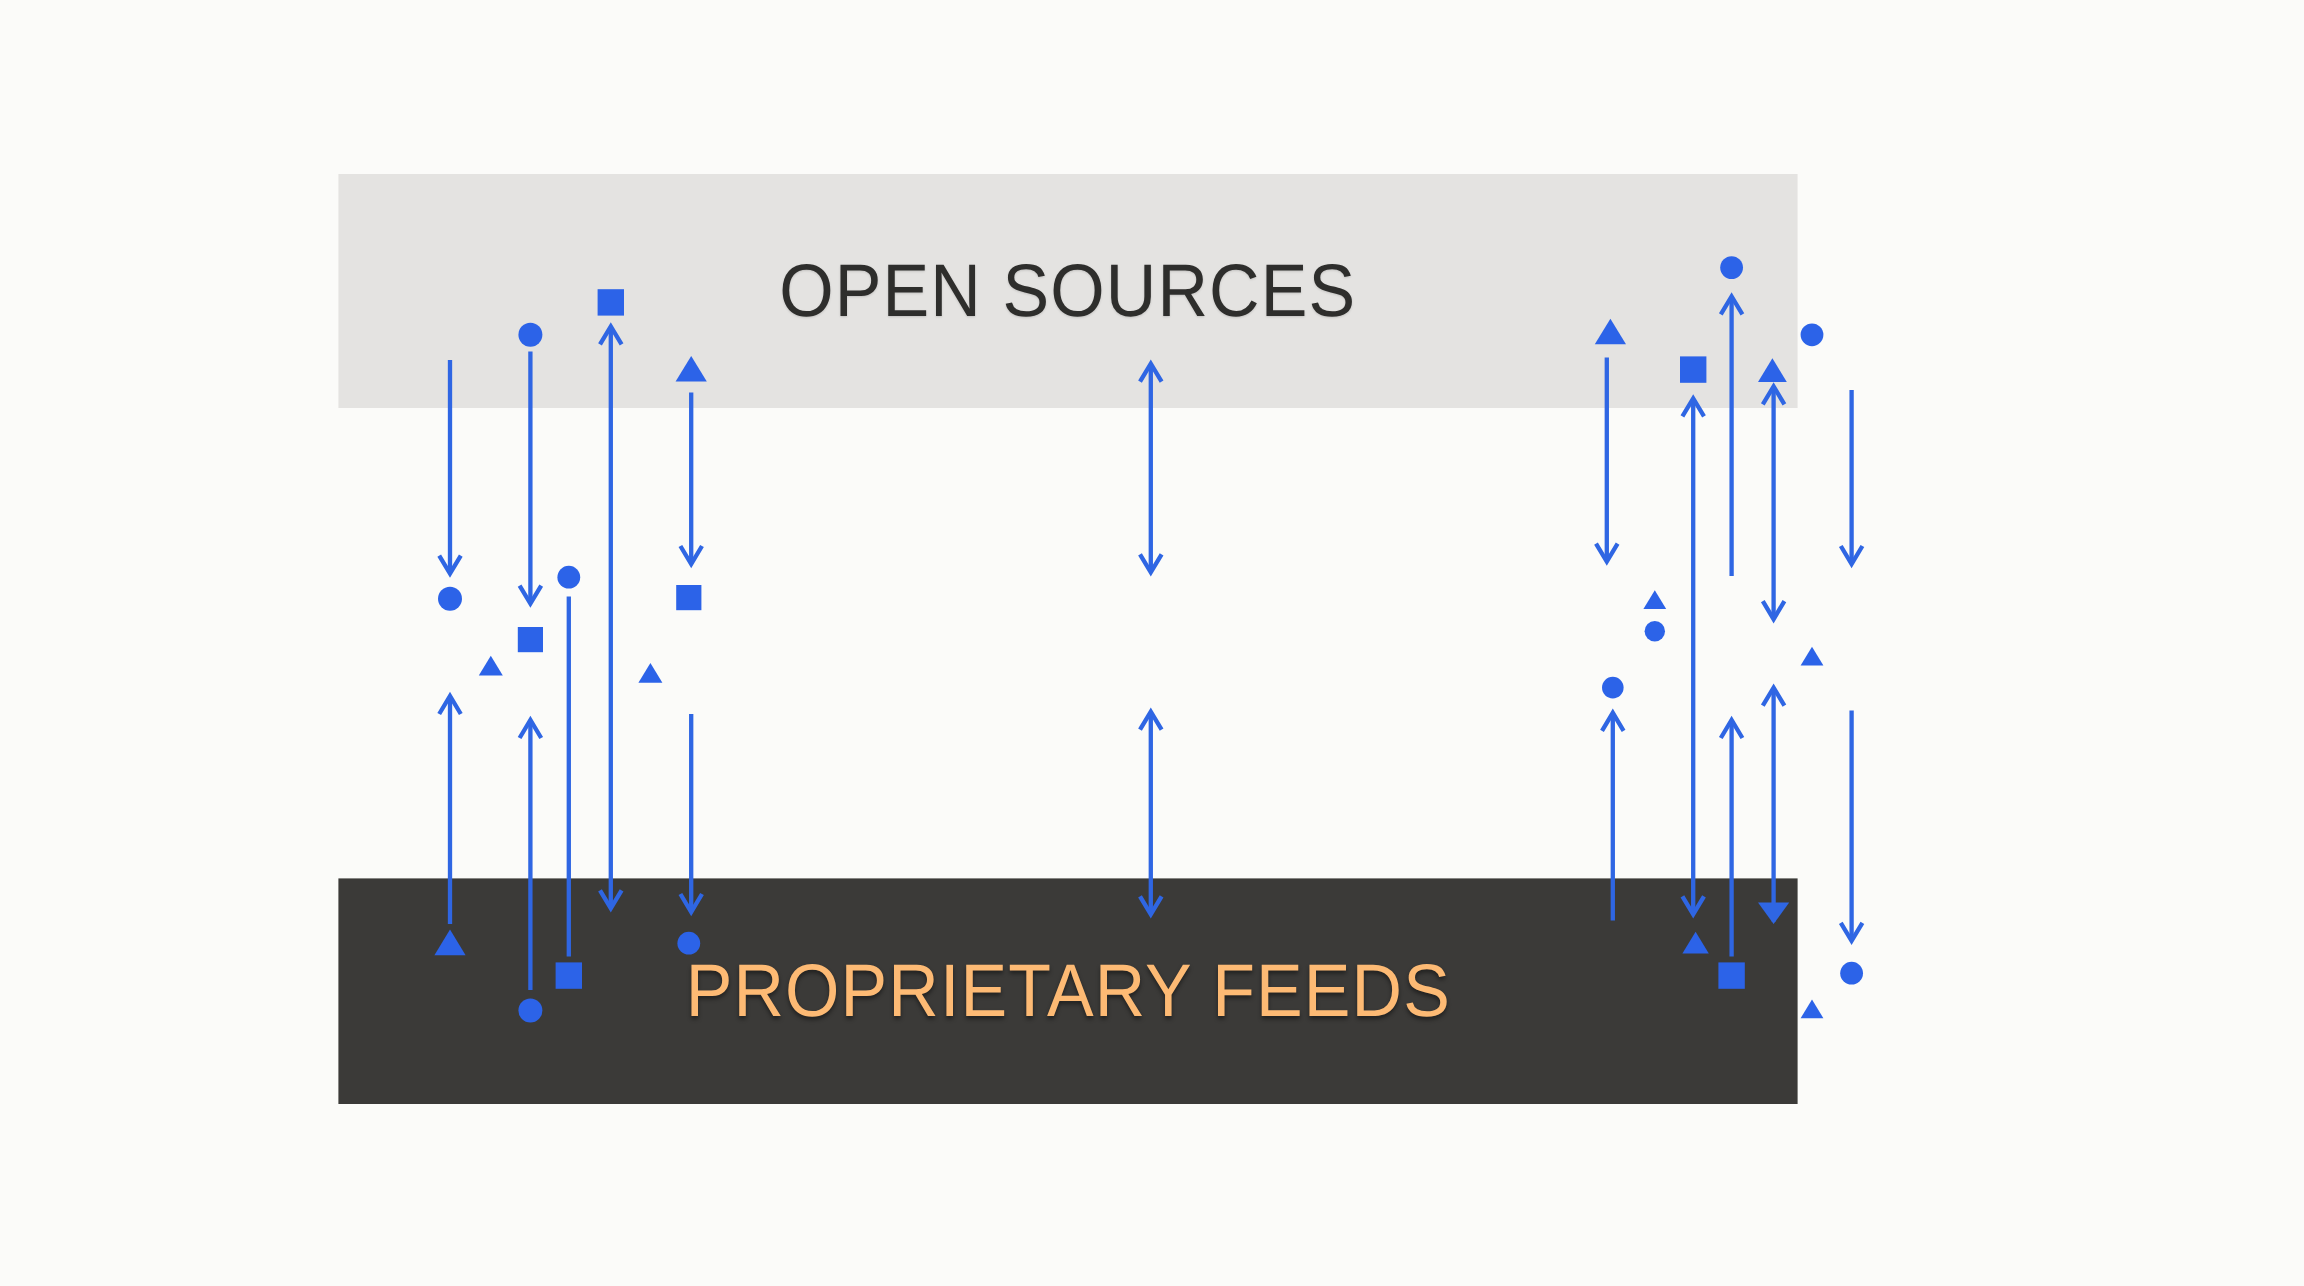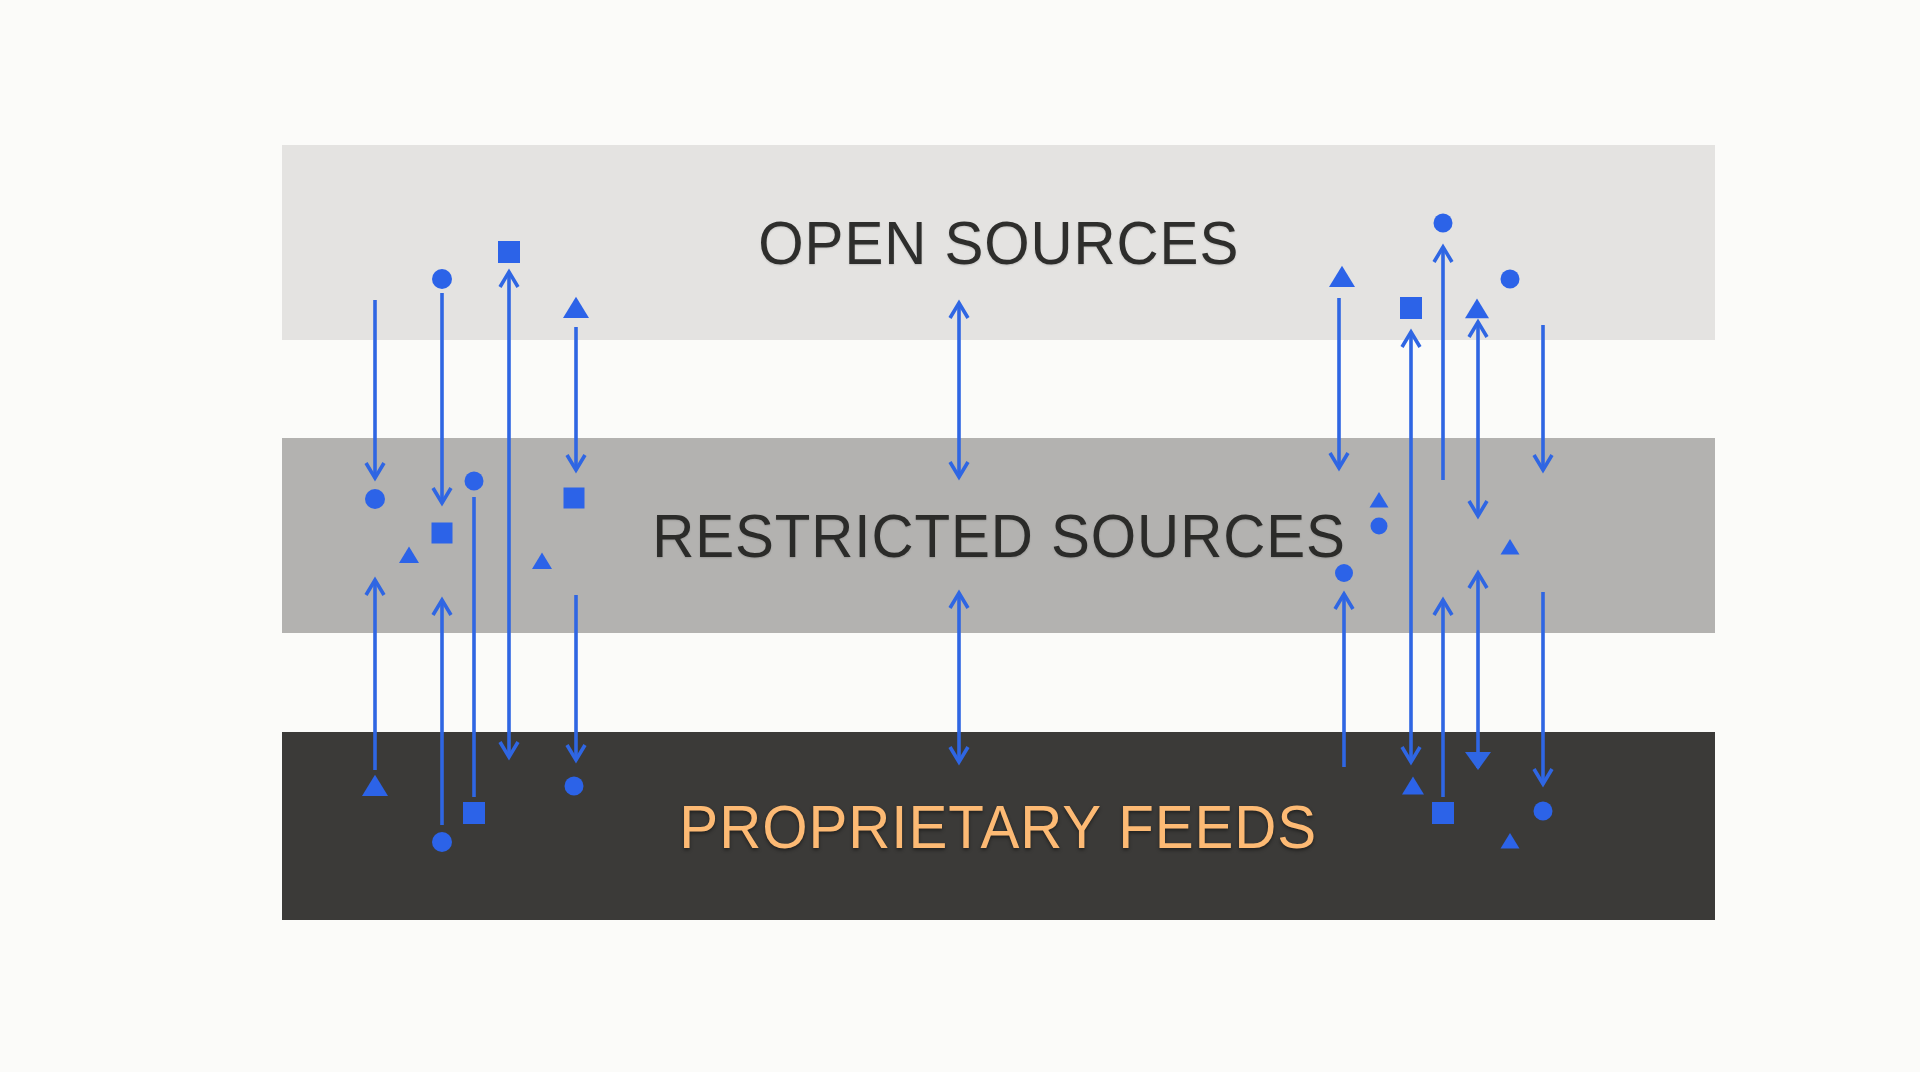--- a/index.html
+++ b/index.html
@@ -5,21 +5,21 @@
   html,body{margin:0;padding:0;background:#fbfbf9;}
   .stage{
     position:relative;
     width:1920px;height:1072px;
     background:#fbfbf9;
     overflow:hidden;
     font-family:"Liberation Sans","DejaVu Sans",sans-serif;
   }
   .band{
     position:absolute;
-    left:282px;width:1433px;
+    left:282px;width:1216px;
     display:flex;align-items:center;justify-content:center;
   }
   .band-open{top:145px;height:195px;}
   .band-restricted{top:438px;height:195px;}
   .band-proprietary{top:732px;height:188px;}
   .band-label{
     font-size:62px;
     font-weight:400;
     letter-spacing:1px;
     transform:scaleX(0.94);
@@ -36,23 +36,20 @@
 </style>
 </head>
 <body>
 
 <div class="stage" style="background: rgb(251, 251, 249);">
 
   <div class="band band-open" style="background: rgb(228, 227, 225); color: rgb(46, 46, 44);">
     <span class="band-label">OPEN SOURCES</span>
   </div>
 
-  <div class="band band-restricted" style="background: rgb(179, 178, 176); color: rgb(43, 43, 41);">
-    <span class="band-label">RESTRICTED SOURCES</span>
-  </div>
 
   <div class="band band-proprietary" style="background: rgb(59, 58, 56); color: #fdba74;">
     <span class="band-label">PROPRIETARY FEEDS</span>
   </div>
 
   <svg class="overlay" viewBox="0 0 1920 1072" xmlns="http://www.w3.org/2000/svg">
       <line x1="375" y1="300" x2="375" y2="476" stroke="#2f66e3" stroke-width="3.6"></line>
       <path d="M 366 463 L 375 478 L 384 463" fill="none" stroke="#2f66e3" stroke-width="3.6"></path>
       <line x1="442" y1="293" x2="442" y2="501" stroke="#2f66e3" stroke-width="3.6"></line>
       <path d="M 433 488 L 442 503 L 451 488" fill="none" stroke="#2f66e3" stroke-width="3.6"></path>

